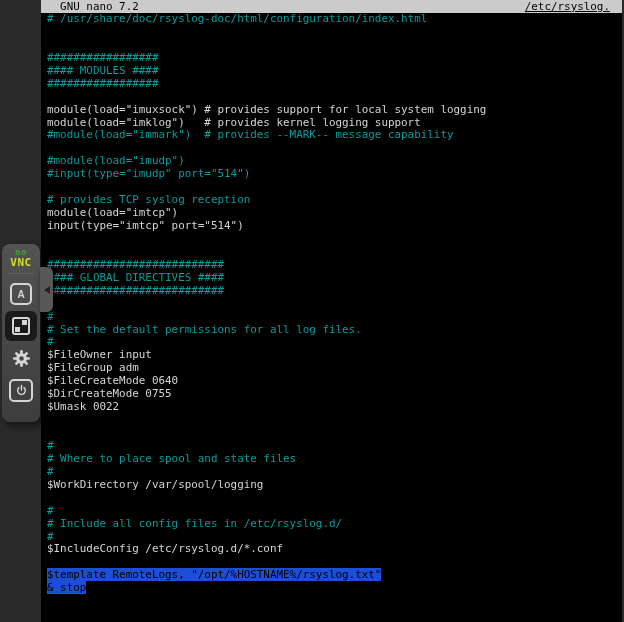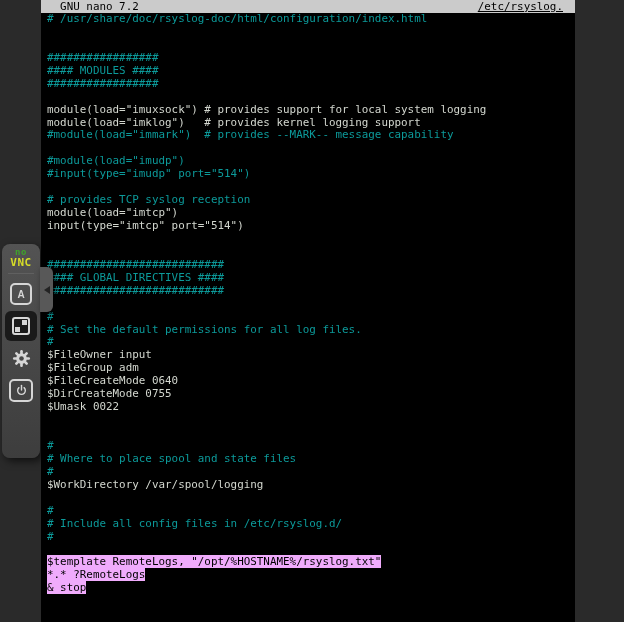--- a/index.html
+++ b/index.html
@@ -6,21 +6,21 @@
   body {
     width:624px; height:622px;
     background:#2a2a2a;
     position:relative;
     overflow:hidden;
     font-family:"DejaVu Sans Mono", monospace;
   }
 
   
   .terminal {
-    position:absolute; left:41px; top:0; width:534px; height:622px;
+    position:absolute; left:41px; top:0; width:581px; height:622px;
     background:#000000;
   }
   .titlebar {
     height:13px;
     background:#cbcbcb;
     color:#000;
     font-size:10.9px; line-height:13.5px;
     display:flex; justify-content:space-between;
     white-space:pre;
     overflow:hidden;
@@ -31,26 +31,26 @@
     position:absolute; left:6px; top:13px; right:0; bottom:0;
     overflow:hidden;
   }
   .tl {
     height:12.95px; line-height:12.95px;
     font-size:10.9px;
     white-space:pre;
   }
   .tl.c { color:#0c9a9a; }
   .tl.n { color:#d3d7cf; }
-  .tl.s span { background:#f0abfc; color:#000; }
+  .tl.s span { background:#1d4ed8; color:#000; }
 
   
   .vnc-panel {
     position:absolute; left:2px; top:244px;
-    width:38px; height:214px;
+    width:38px; height:178px;
     background:linear-gradient(#535353,#3d3d3d);
     border-radius:8px;
     box-shadow:3px 3px 9px rgba(0,0,0,0.65);
     display:flex; flex-direction:column; align-items:center;
     z-index:5;
   }
   .vnc-logo { margin-top:4px; text-align:center; line-height:1; font-weight:bold; letter-spacing:0.5px; }
   .vnc-logo .lg-no  { display:block; font-size:9px;  color:#3fa32b; }
   .vnc-logo .lg-vnc { display:block; font-size:11px; color:#d5dc28; }
   .vnc-divider { width:26px; height:1px; background:#606060; margin:5px 0 4px; }
@@ -149,23 +149,23 @@
       <div class="tl n"> </div>
       <div class="tl n"> </div>
       <div class="tl c">#</div>
       <div class="tl c"># Where to place spool and state files</div>
       <div class="tl c">#</div>
       <div class="tl n">$WorkDirectory /var/spool/logging</div>
       <div class="tl n"> </div>
       <div class="tl c">#</div>
       <div class="tl c"># Include all config files in /etc/rsyslog.d/</div>
       <div class="tl c">#</div>
+      <div class="tl n">$IncludeConfig /etc/rsyslog.d/*.conf</div>
       <div class="tl n"> </div>
       <div class="tl s"><span>$template RemoteLogs, "/opt/%HOSTNAME%/rsyslog.txt"</span></div>
-      <div class="tl s"><span>*.* ?RemoteLogs</span></div>
       <div class="tl s"><span>&amp; stop</span></div>
     </div>
 </div>
 
 <div class="vnc-panel">
   <div class="vnc-logo">
     <span class="lg-no">no</span>
     <span class="lg-vnc">VNC</span>
   </div>
   <div class="vnc-divider"></div>

